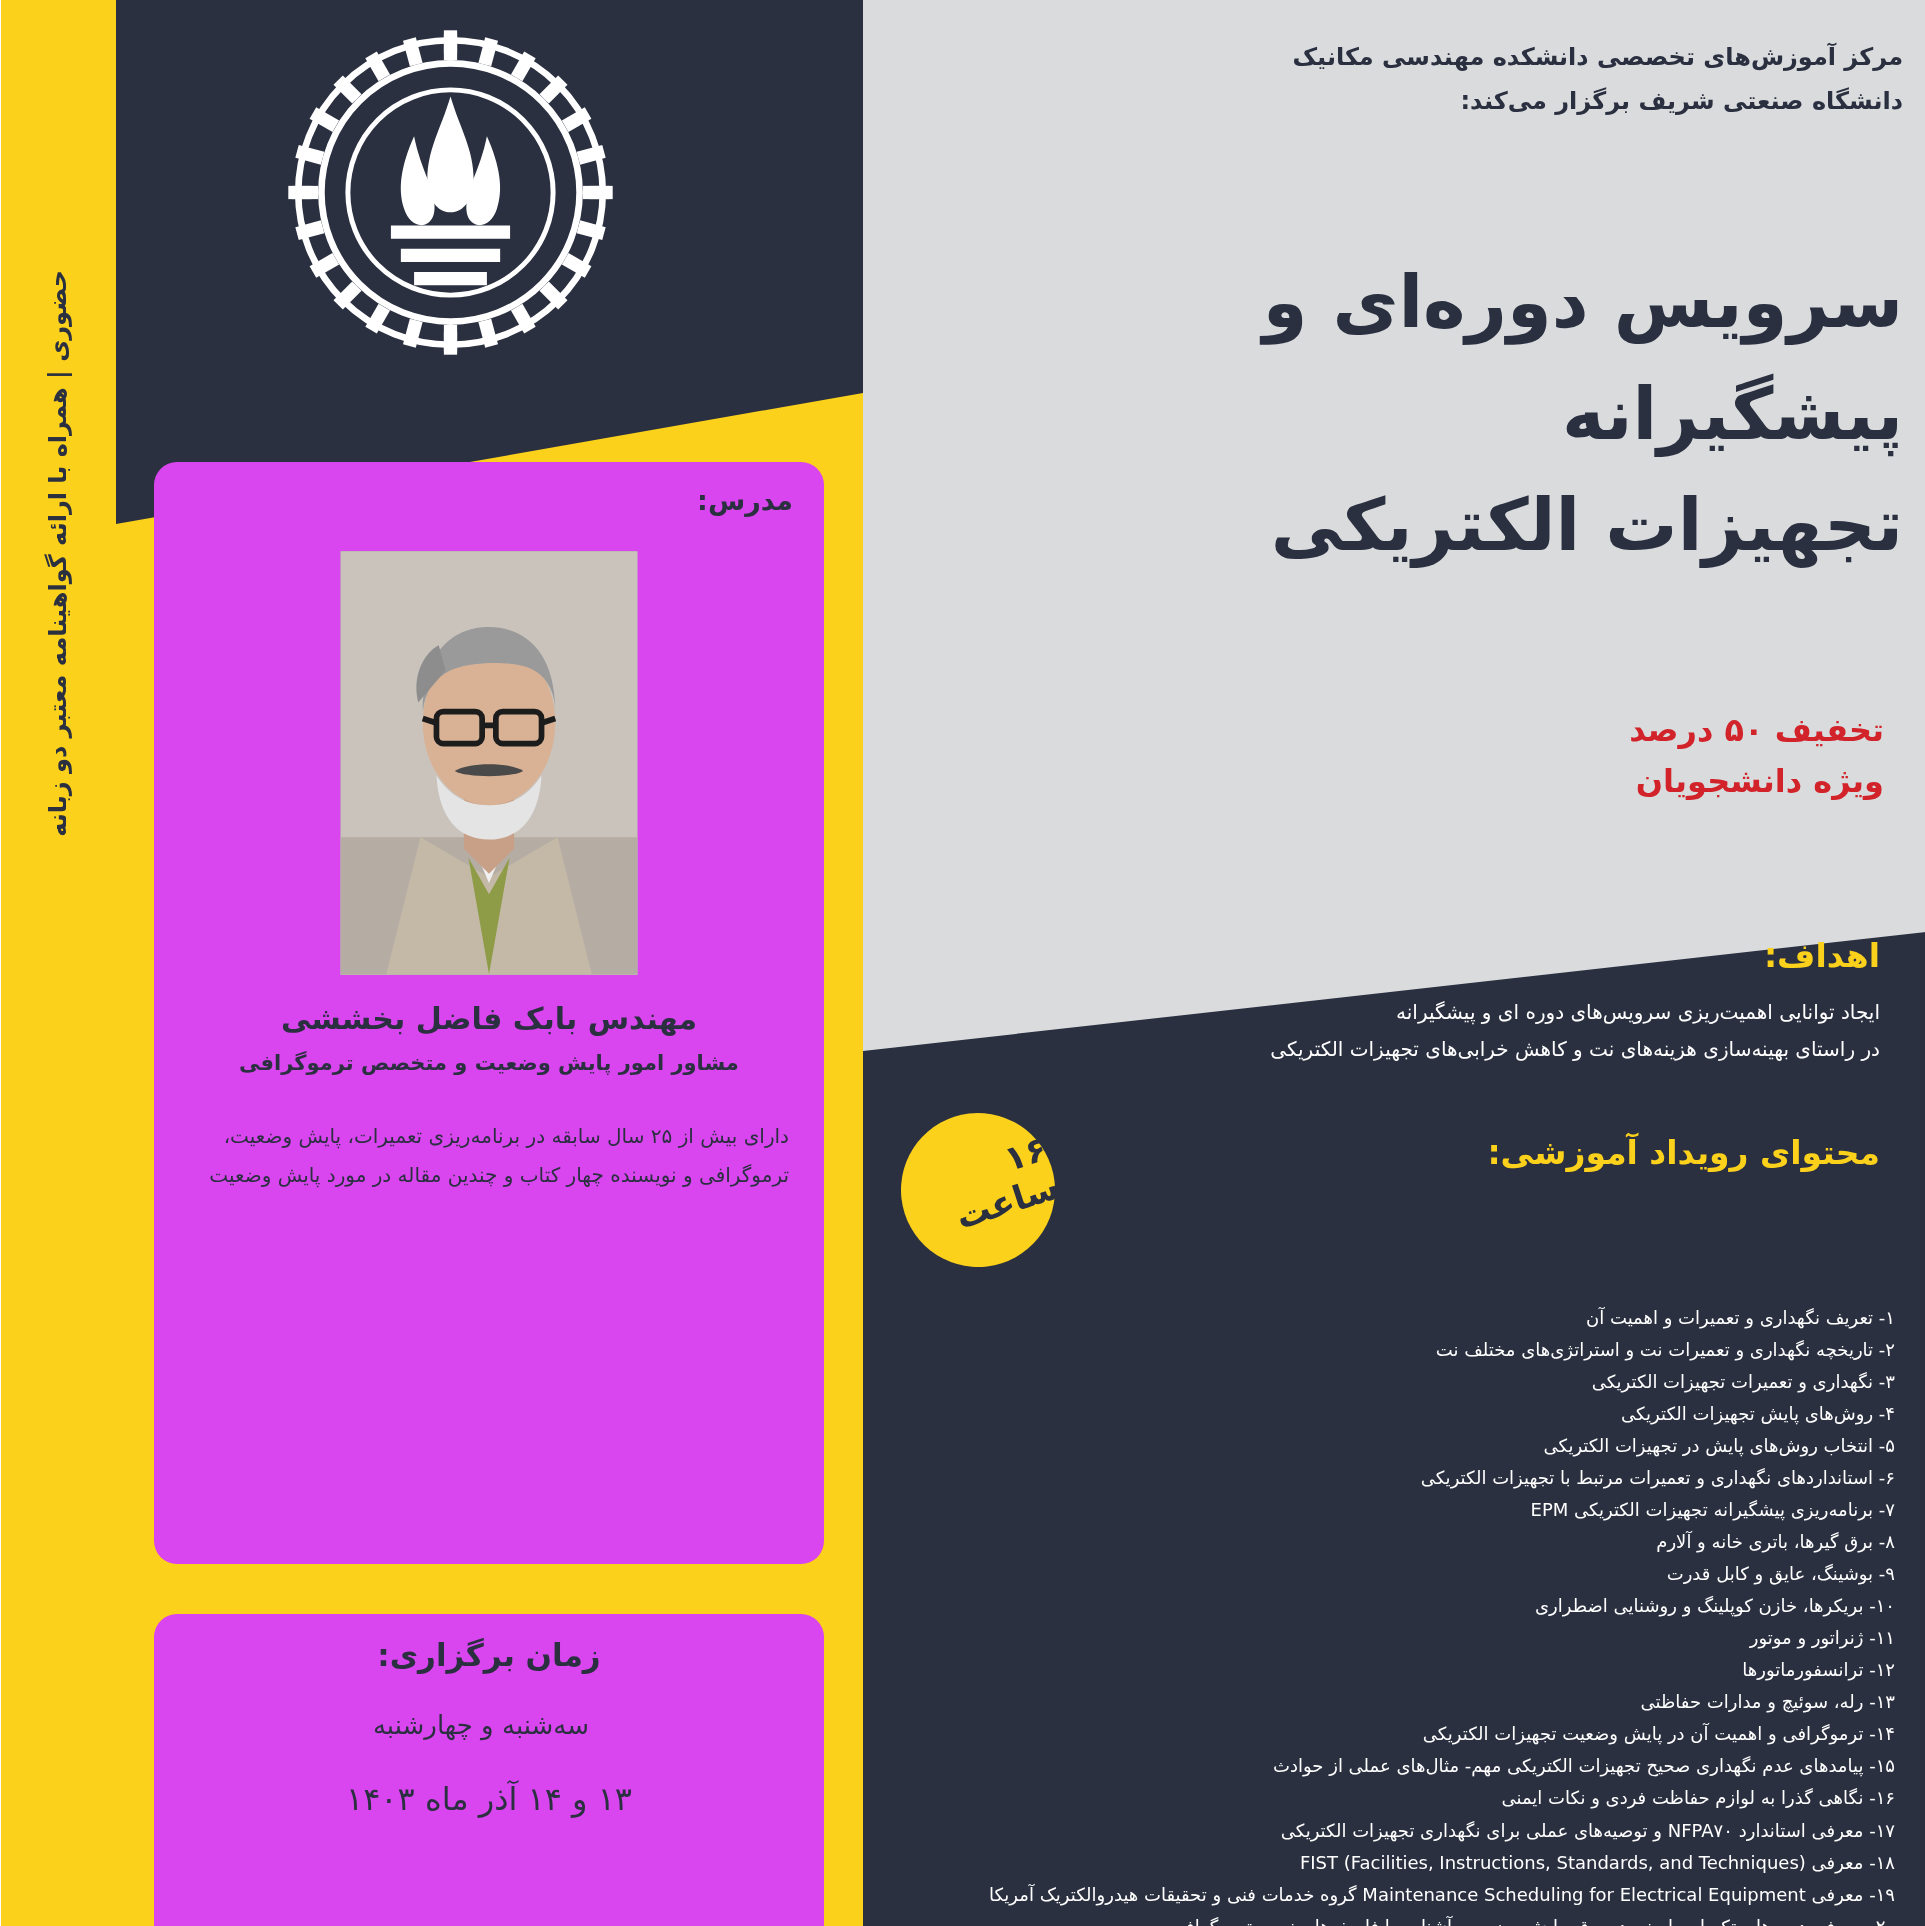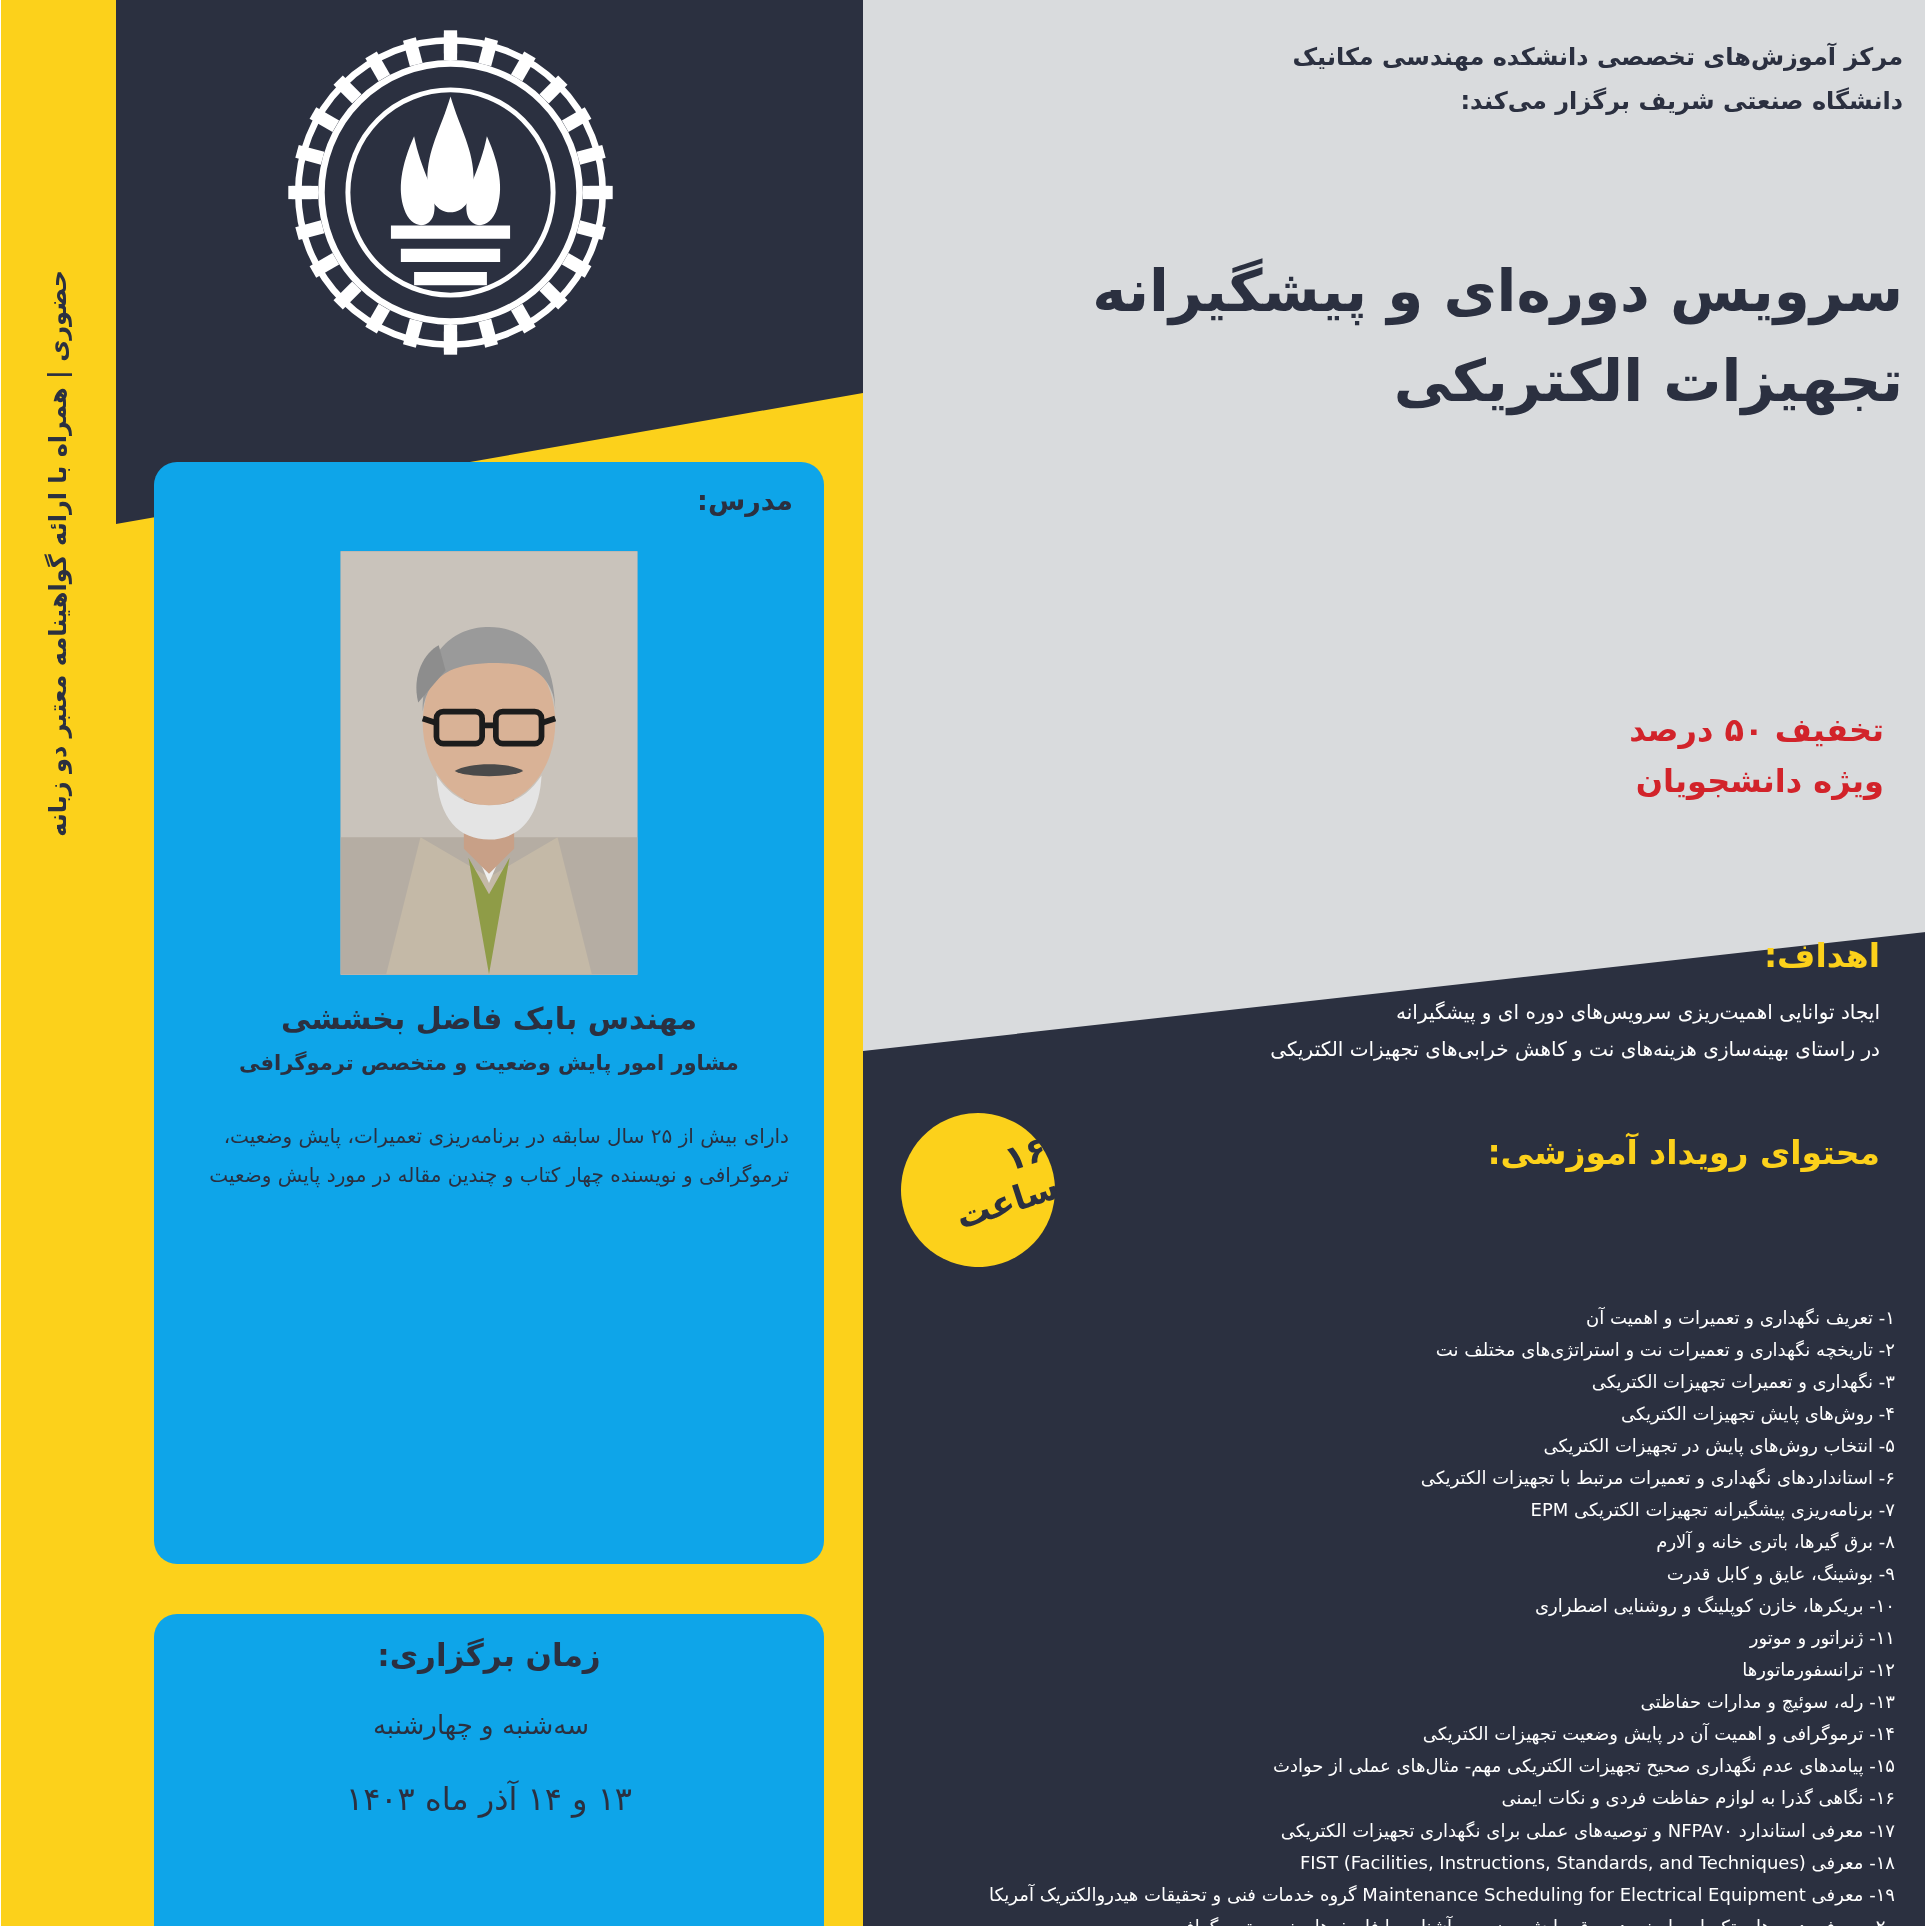--- a/index.html
+++ b/index.html
@@ -55,21 +55,21 @@
     position:absolute;left:863px;top:166px;width:1063px;height:767px;background:#d9dbdd;
   }
   .grey-panel:after{
     content:"";position:absolute;left:0;bottom:-116px;width:0;height:0;
     border-right:0 solid transparent;
     border-left:1063px solid #d9dbdd;
     border-bottom:116px solid transparent;
   }
   .title-main{
     position:absolute;right:23px;top:247px;width:986px;text-align:right;
-    color:#2b3040;font-size:58px;font-weight:bold;line-height:1.55;
+    color:#2b3040;font-size:72px;font-weight:bold;line-height:1.55;
   }
   .discount{
     position:absolute;right:42px;top:705px;width:886px;text-align:right;
     color:#d2232a;font-size:32px;font-weight:bold;line-height:1.6;
   }
 
   
   .dark-body{
     position:absolute;left:863px;top:932px;width:1063px;height:1402px;background:#2b3040;
   }
@@ -104,21 +104,21 @@
 
   .content-list{
     position:absolute;right:31px;top:1302px;width:1017px;text-align:right;
     color:#ffffff;font-size:18px;line-height:1.78;
   }
   .content-list li{list-style:none;margin:0;padding:0;}
   .content-list ol{margin:0;padding:0;}
 
   
   .card{
-    position:absolute;background:#0ea5e9;border-radius:23px;
+    position:absolute;background:#d946ef;border-radius:23px;
   }
   .card-instructor{left:154px;top:462px;width:670px;height:1102px;}
   .inst-label{
     position:absolute;right:31px;top:23px;color:#2b3040;font-size:27px;font-weight:bold;
   }
   .inst-photo{
     position:absolute;left:50%;transform:translateX(-50%);top:89px;
     width:297px;height:424px;overflow:hidden;background:#b9b3ad;
   }
   .inst-photo svg{width:100%;height:100%;display:block;}

